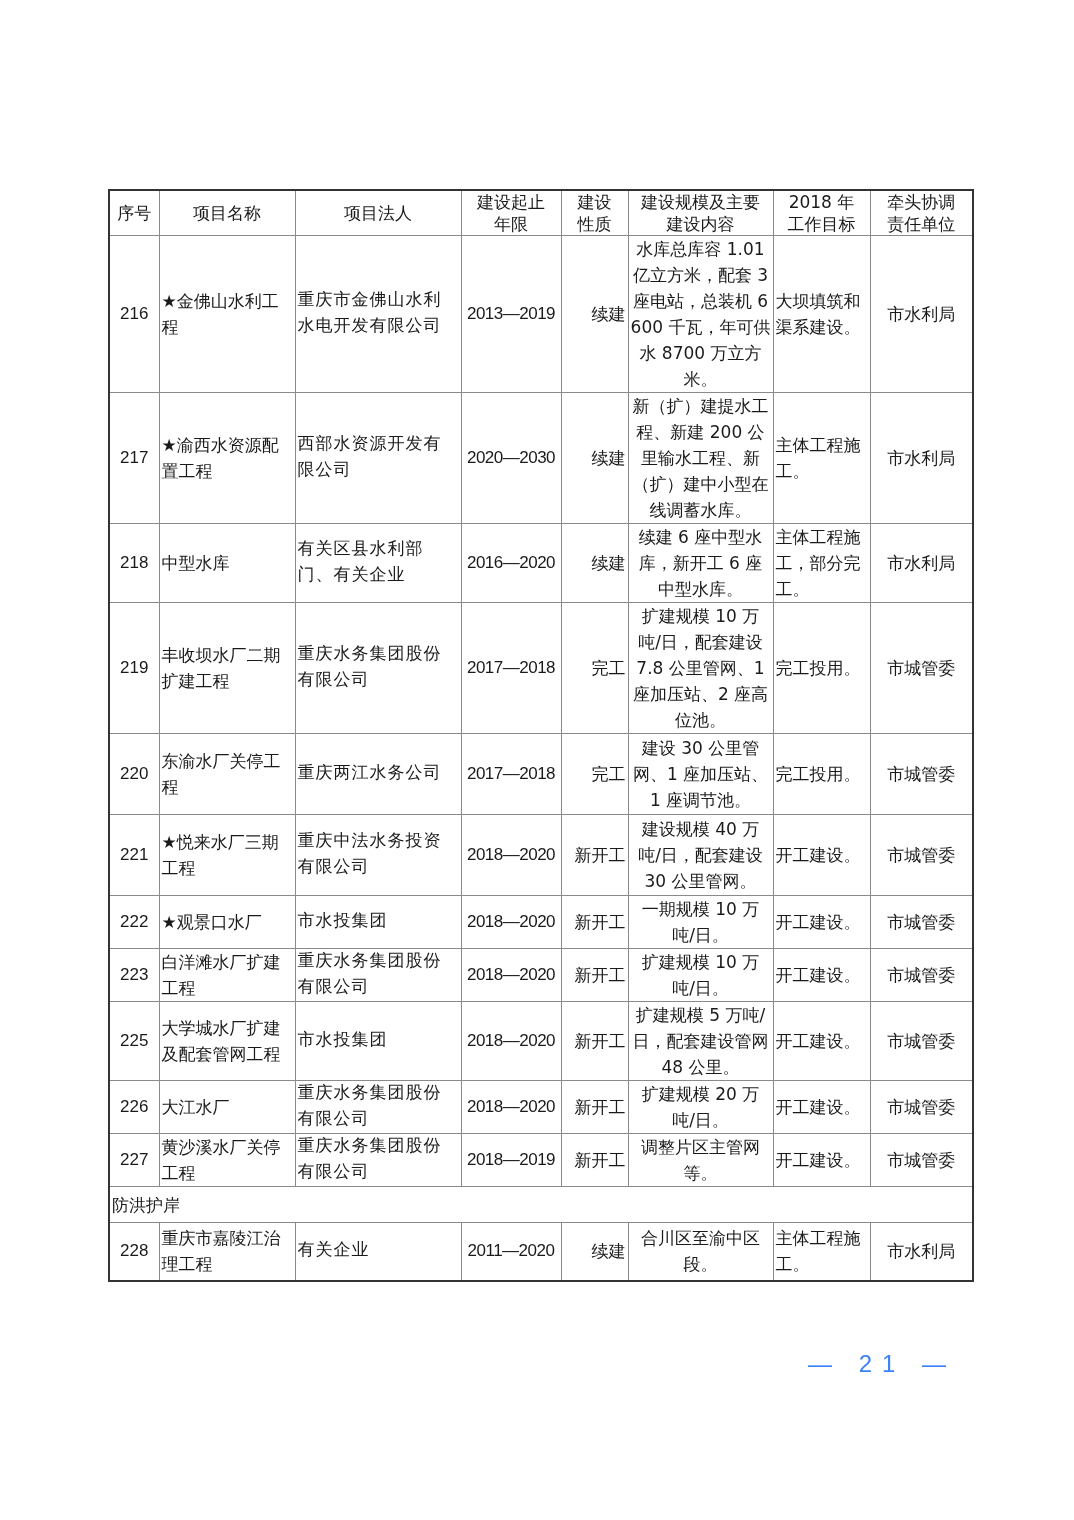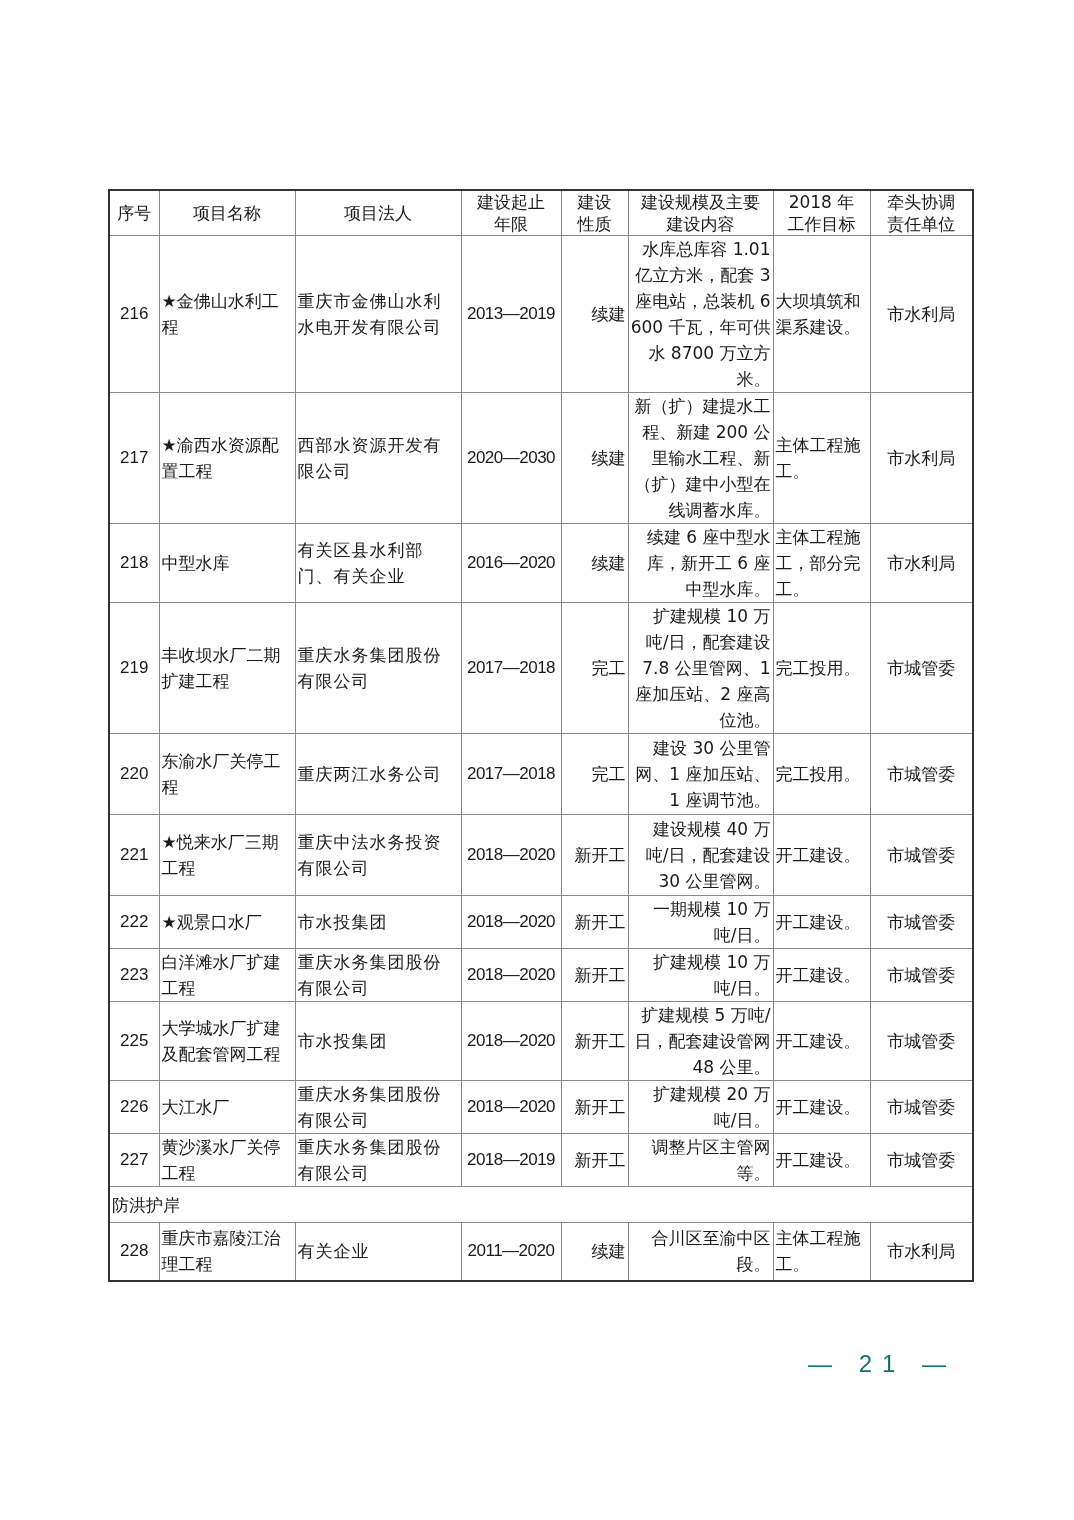--- a/index.html
+++ b/index.html
@@ -20,31 +20,31 @@
   .page-table td, .page-table th {
     border: 1px solid #8a8a8a;
     padding: 0 2px;
     vertical-align: middle;
     font-weight: normal;
     word-break: break-all;
   }
   .page-table th { text-align: center; line-height: 22px; padding-top: 0; padding-bottom: 0; height: 44px; }
   .c-no { text-align: center; font-family: "Liberation Sans", sans-serif; }
   .c-name { text-align: left; }
-  .c-owner { text-align: left; letter-spacing: 1px; }
+  .c-owner { text-align: left; letter-spacing: 1px; font-family: Liberation Mono, monospace; }
   .c-period { text-align: center; font-family: "Liberation Sans", sans-serif; letter-spacing: -0.5px; }
   .c-type { text-align: right; }
-  .c-scope { text-align: right; }
+  .c-scope { text-align: center; }
   .c-goal { text-align: left; }
   .c-unit { text-align: center; }
   .section-row td { text-align: left; height: 35px; }
   .page-number {
     position: absolute; left: 808px; top: 1350px;
     font-family: "Liberation Sans", sans-serif;
-    font-size: 24px; color: #0f766e; letter-spacing: 10px;
+    font-size: 24px; color: #3b82f6; letter-spacing: 10px;
   }
 </style>
 </head>
 <body>
 
 <table class="page-table">
   <colgroup>
     <col style="width:50px">
     <col style="width:136px">
     <col style="width:166px">

